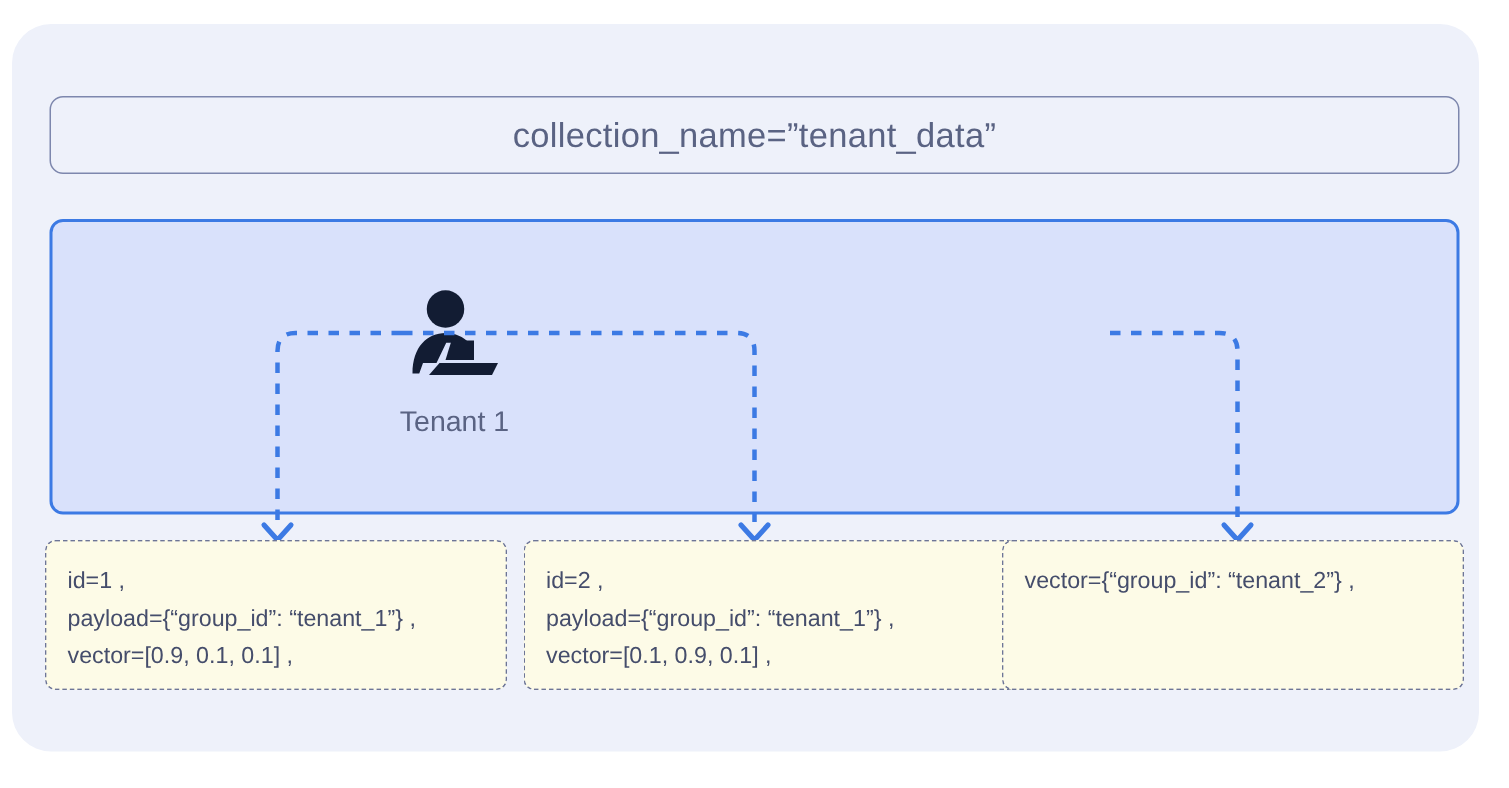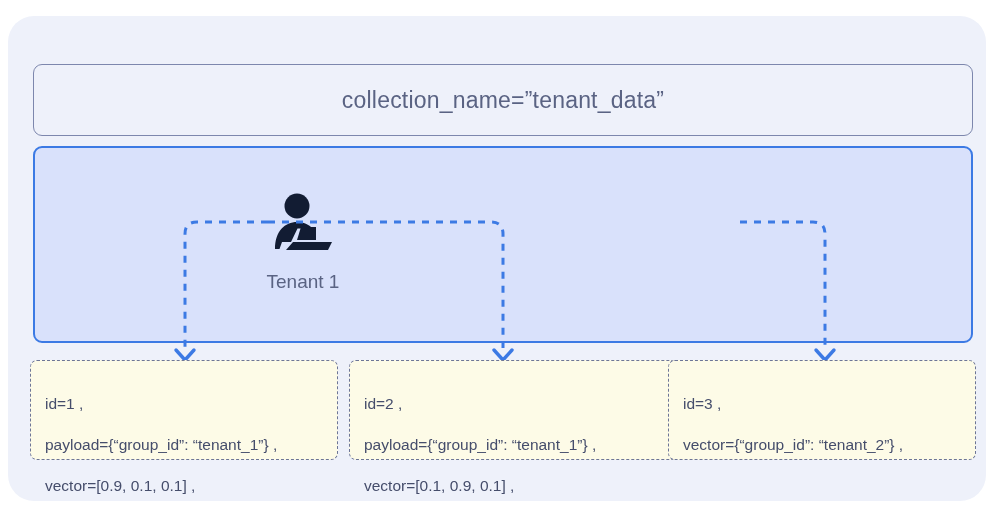--- a/index.html
+++ b/index.html
@@ -29,21 +29,21 @@
     background: #eef1fa;
     border-radius: 26px;
   }
 
   
   .collection-banner {
     position: absolute;
     left: 33px;
     top: 64px;
     width: 940px;
-    height: 72px;
+    height: 52px;
     box-sizing: border-box;
     background: #eef1fa;
     border: 1.4px solid #7d87ad;
     border-radius: 9px;
     display: flex;
     align-items: center;
     justify-content: center;
   }
   .collection-banner .label {
     font-size: 23px;
@@ -112,21 +112,20 @@
   }
   .record-1 { left: 30px;  width: 308px; }
   .record-2 { left: 349px; width: 372px; }
   .record-3 { left: 668px; width: 308px; }
 
   .record-line {
     font-size: 15.5px;
     line-height: 25px;
     color: #454d6b;
     white-space: nowrap;
-    margin-top: 16px;
   }
 </style>
 </head>
 <body>
 
 <div id="stage">
 
   <div class="outer-card"></div>
 
   <div class="collection-banner">
@@ -169,17 +168,16 @@
     <div class="record-line">vector=[0.9, 0.1, 0.1] ,</div>
   </div>
 
   <div class="record-box record-2">
     <div class="record-line">id=2 ,</div>
     <div class="record-line">payload={“group_id”: “tenant_1”} ,</div>
     <div class="record-line">vector=[0.1, 0.9, 0.1] ,</div>
   </div>
 
   <div class="record-box record-3">
-    <div class="record-line">id=3 ,</div>
     <div class="record-line">vector={“group_id”: “tenant_2”} ,</div>
   </div>
 
 </div>
 
 </body></html>

